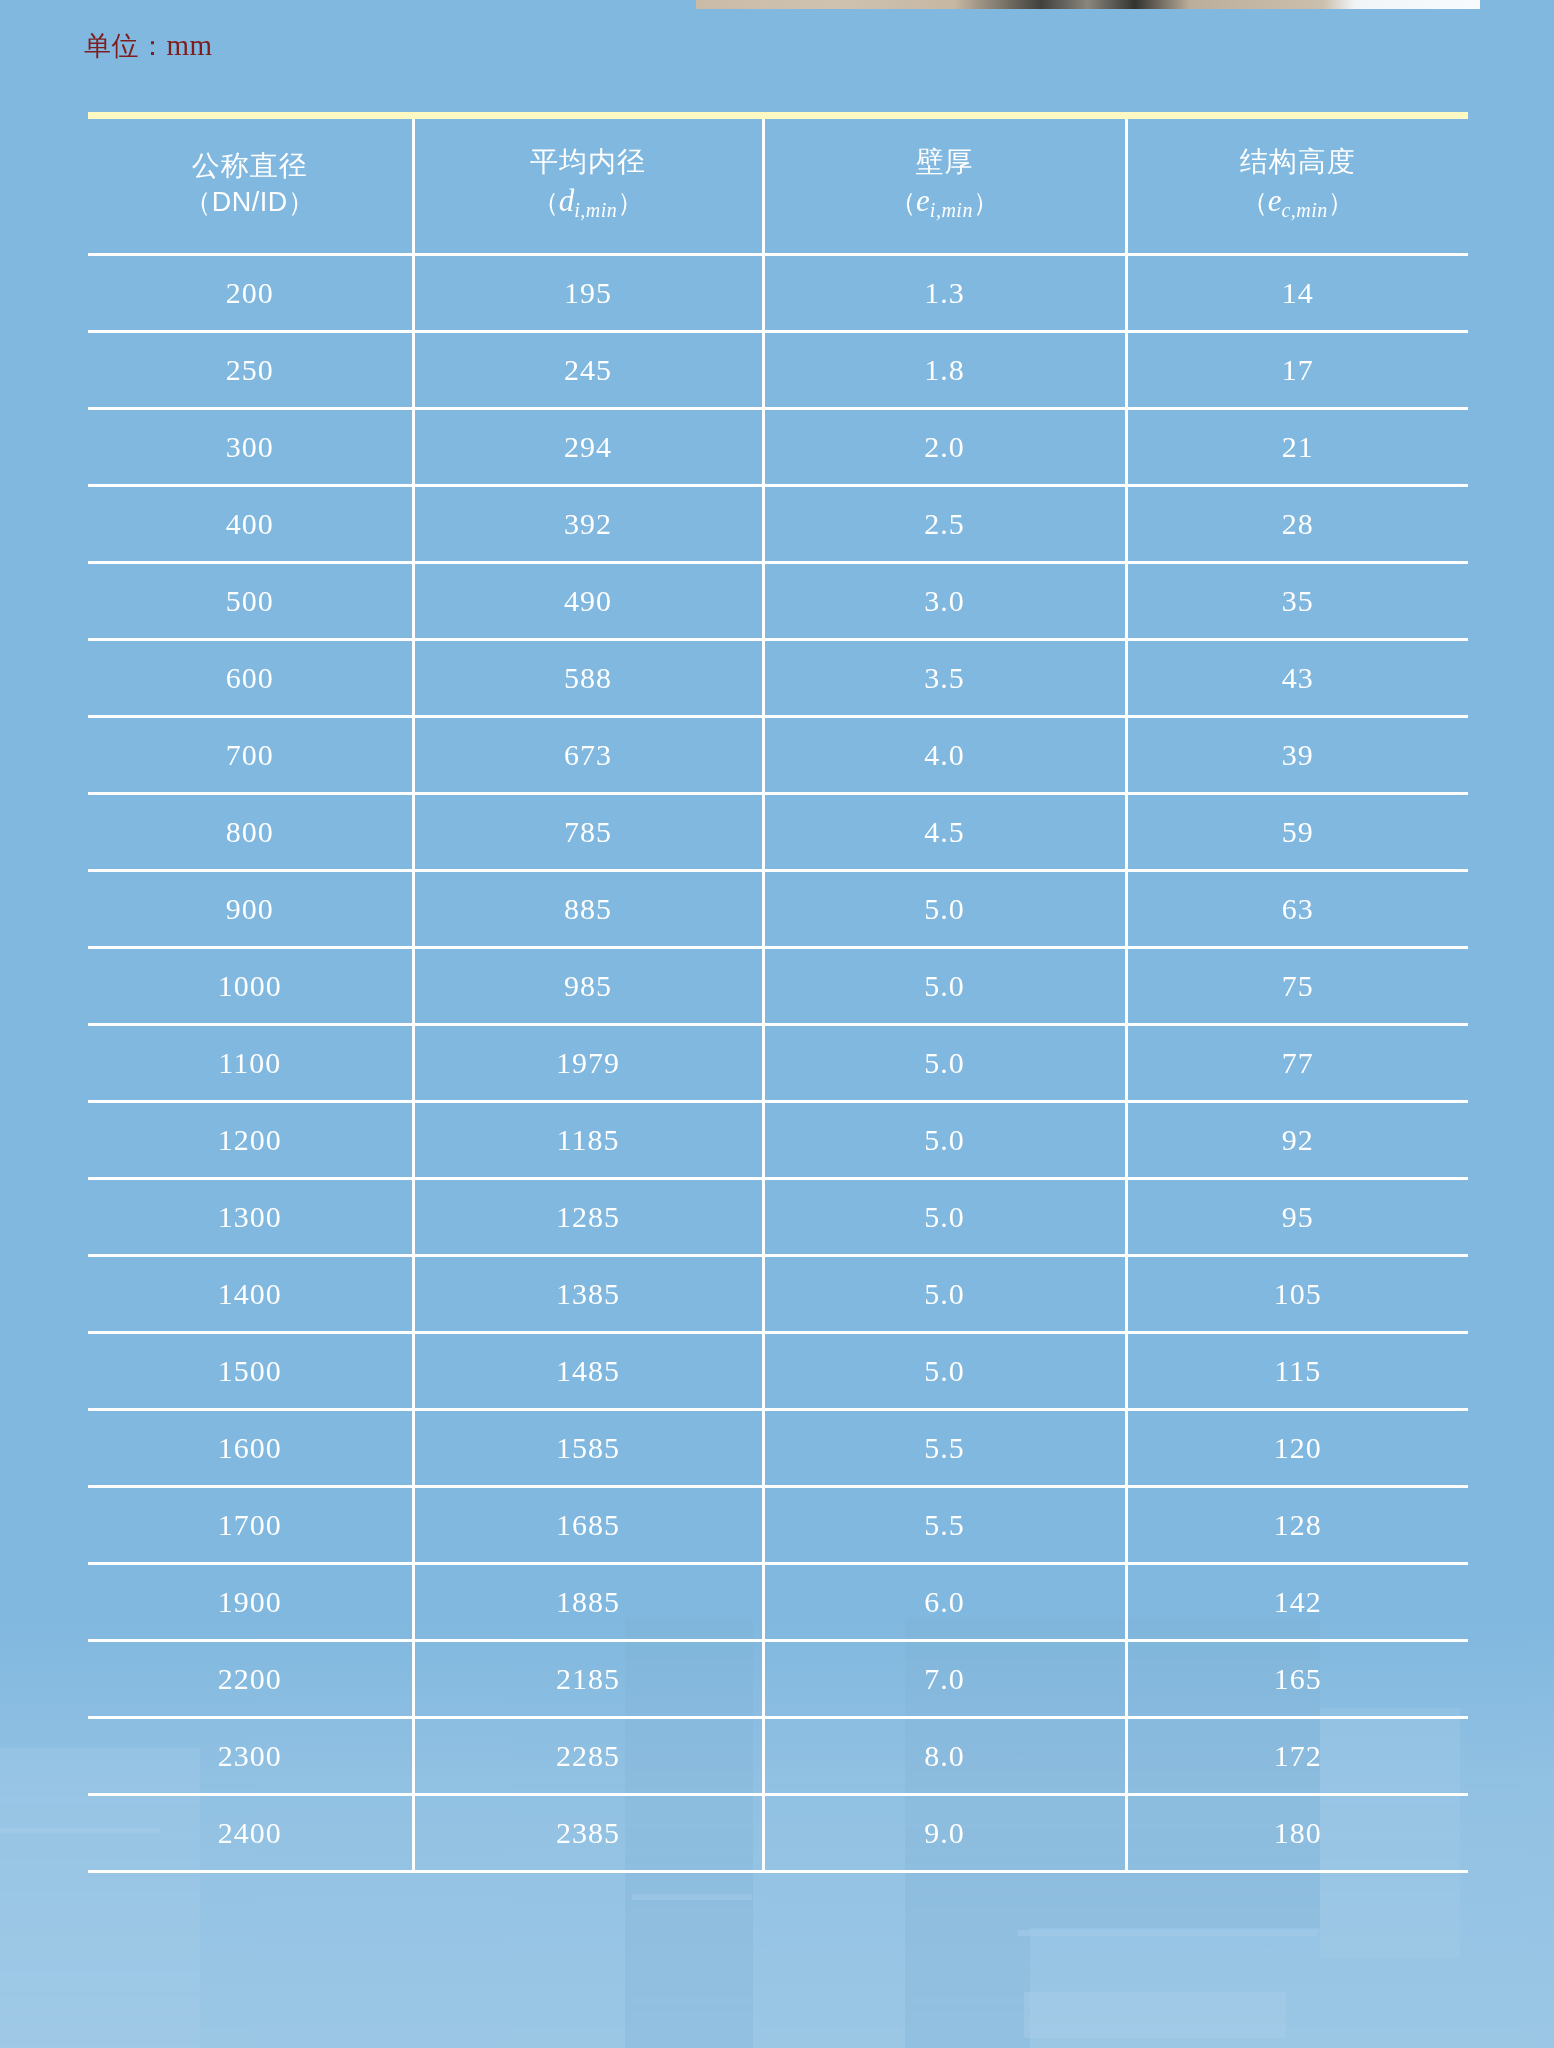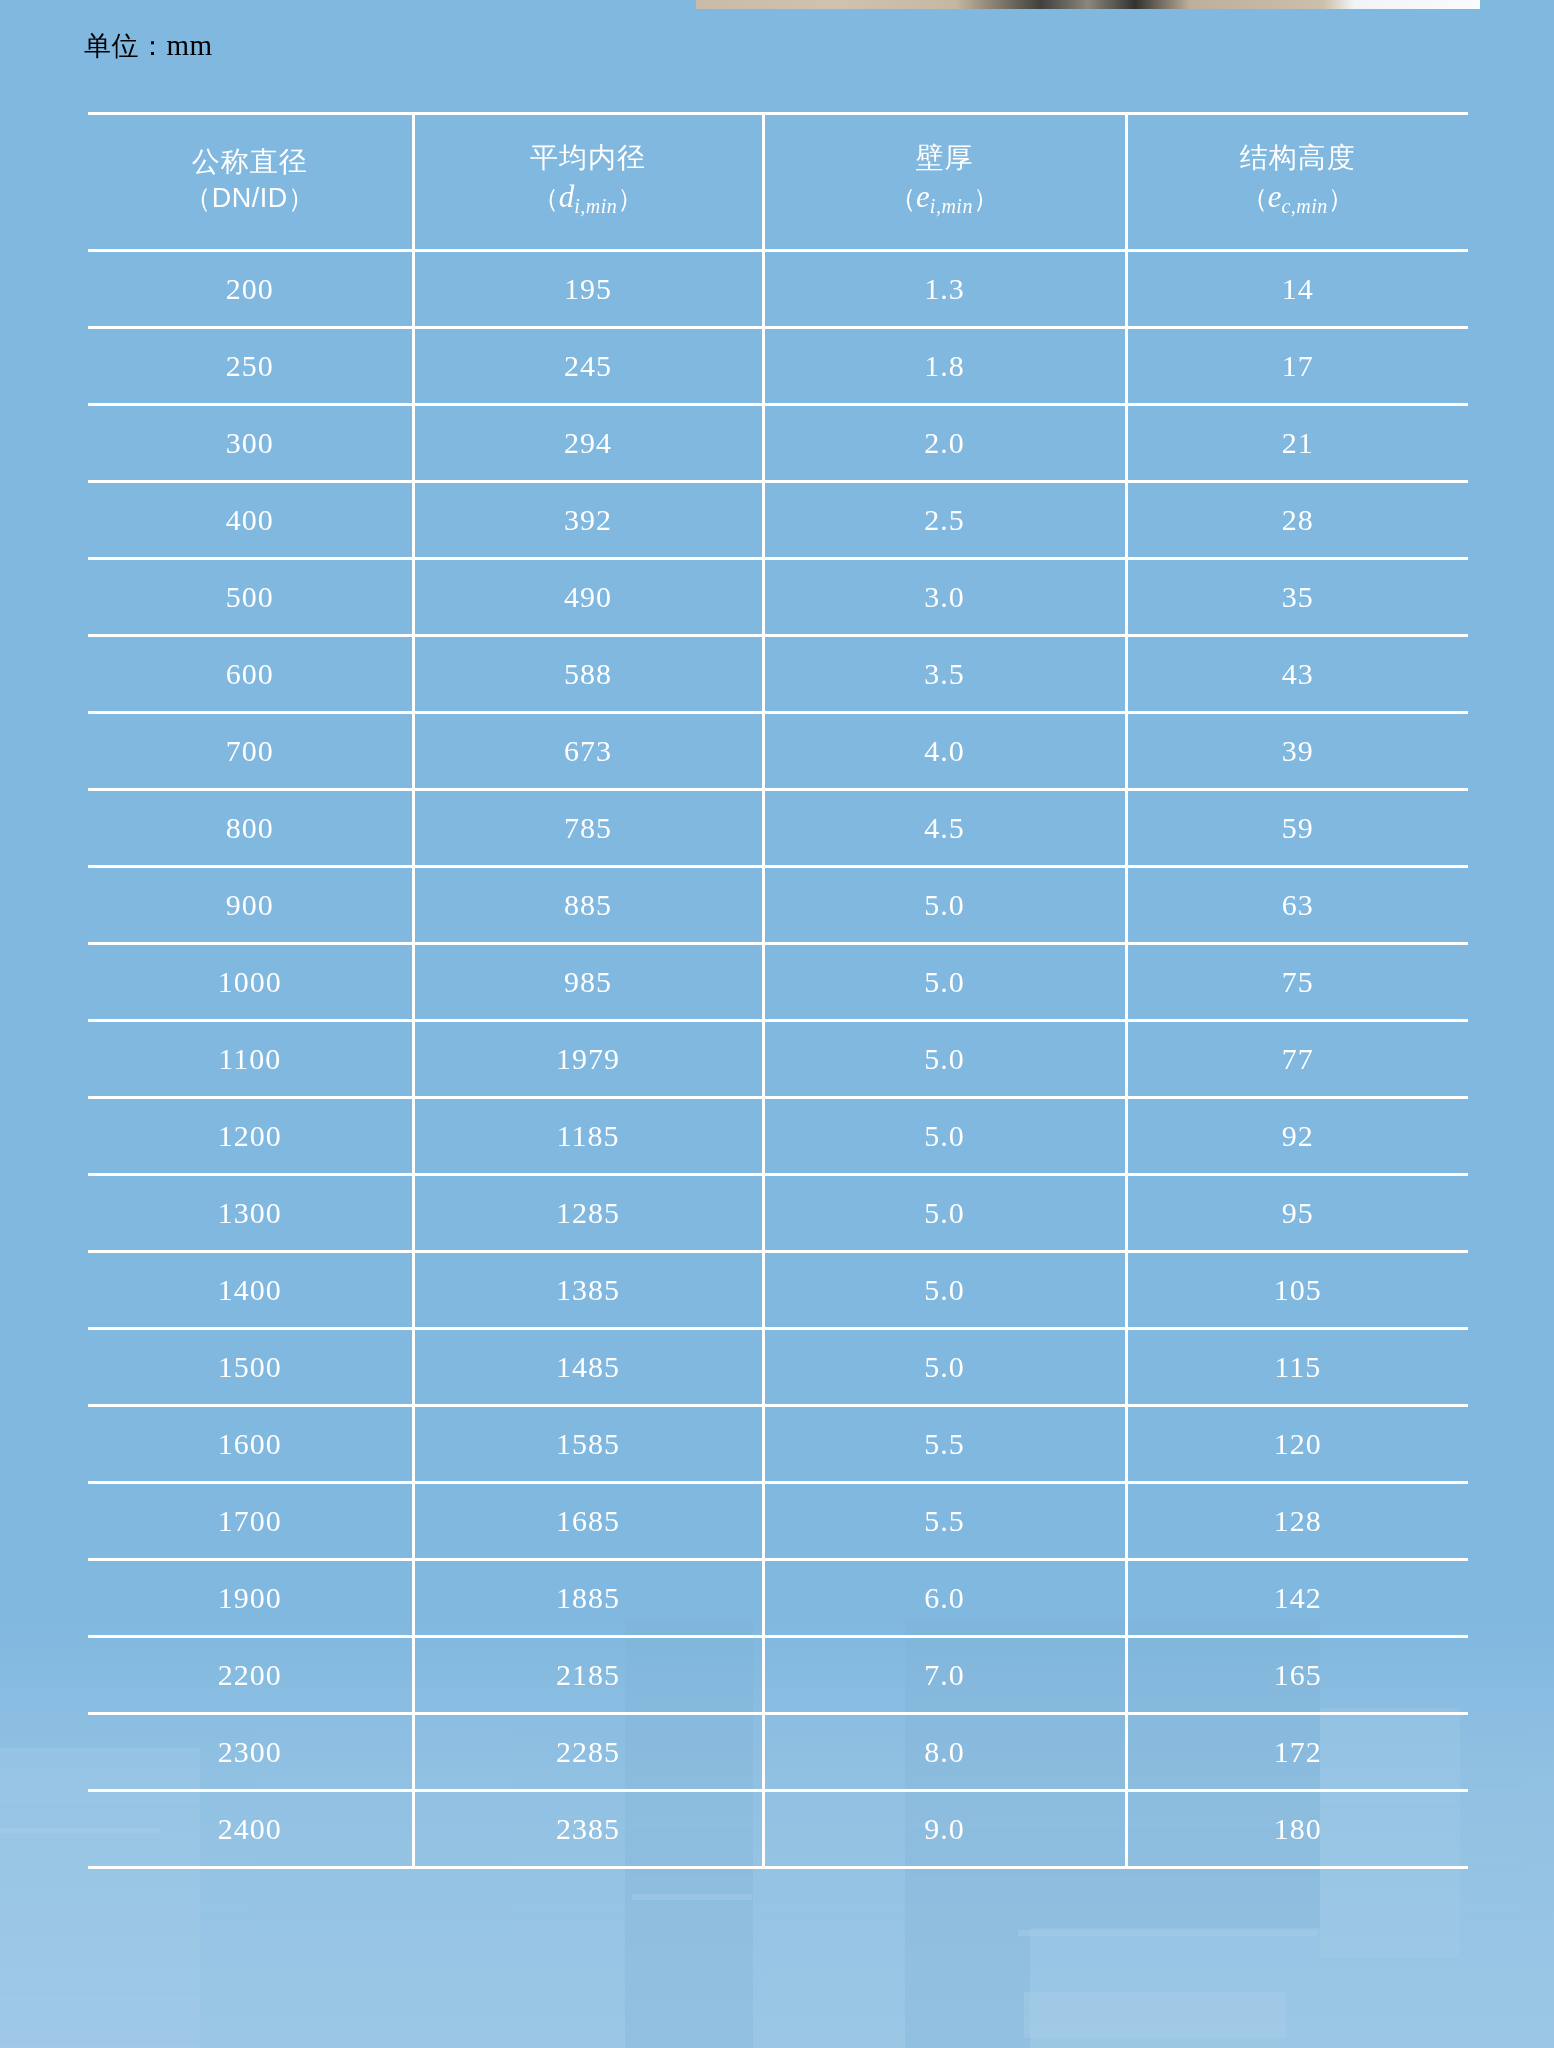--- a/index.html
+++ b/index.html
@@ -56,21 +56,21 @@
     position: absolute;
     background: rgba(255,255,255,0.45);
   }
 
   
   #unit-caption {
     position: absolute;
     left: 84px;
     top: 28px;
     font-size: 29px;
-    color: #000000;
+    color: #7f1d1d;
     letter-spacing: 0.5px;
     font-family: "Liberation Serif", serif;
     white-space: nowrap;
   }
   #unit-caption .cjk { font-family: "DejaVu Sans", sans-serif; font-size: 27px; }
 
   
   #spec-table-wrap {
     position: absolute;
     left: 88px;
@@ -89,21 +89,21 @@
   table#spec-table col.c4 { width: 342px; }
 
   #spec-table th, #spec-table td {
     text-align: center;
     vertical-align: middle;
     border-bottom: 3px solid #ffffff;
     border-right: 3px solid #ffffff;
     color: #ffffff;
   }
   #spec-table th:last-child, #spec-table td:last-child { border-right: none; }
-  #spec-table thead tr { border-top: 3px solid #fef9c3; }
+  #spec-table thead tr { border-top: 7px solid #fef9c3; }
   #spec-table thead th {
     border-top: 3px solid #ffffff;
     height: 118px;
     padding: 6px 4px 10px;
     font-weight: normal;
   }
   #spec-table tbody td {
     height: 72px;
     font-size: 30px;
     font-family: "Liberation Serif", serif;

